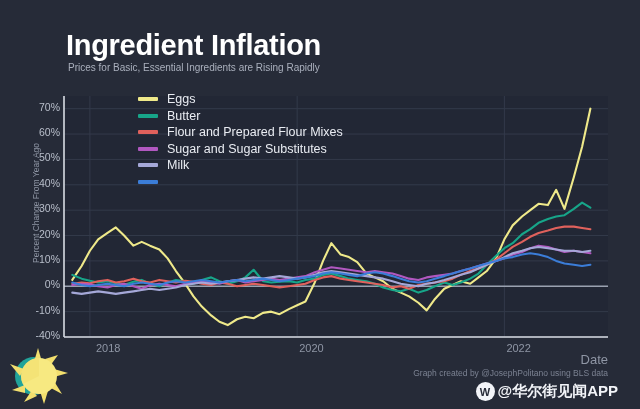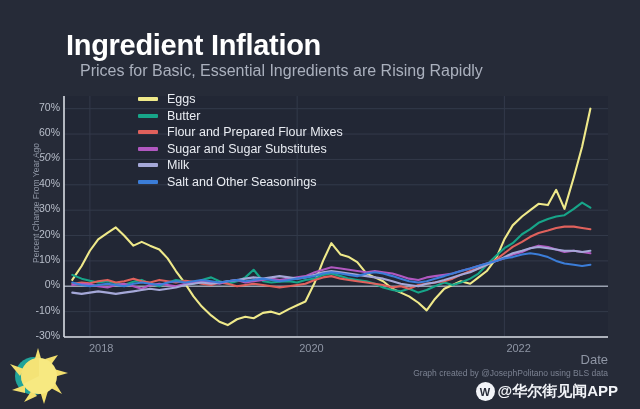--- a/index.html
+++ b/index.html
@@ -11,21 +11,21 @@
   }
   #stage{position:absolute;inset:0;}
 
   .title{
     position:absolute;left:66px;top:22px;
     font-size:29px;font-weight:bold;color:#ffffff;
     letter-spacing:-0.3px;white-space:nowrap;margin-top:7px;
   }
   .subtitle{
     position:absolute;left:68px;top:62px;
-    font-size:16px;color:#aab0bd;white-space:nowrap;margin-left:12px;
+    font-size:10px;color:#aab0bd;white-space:nowrap;
   }
 
   .plot-wrap{position:absolute;left:0;top:0;width:640px;height:409px;}
   svg.chart{position:absolute;left:0;top:0;}
 
   .legend{position:absolute;left:138px;top:91px;}
   .legend-title{
     font-size:11.5px;color:#9aa1b0;margin:0 0 7px 1px;white-space:nowrap;
   }
   .legend-row{display:flex;align-items:center;height:16.5px;}
@@ -100,32 +100,32 @@
         <path d="M72.29 292.61 L81.62 293.87 L89.90 292.61 L98.19 291.34 L107.52 292.61 L115.81 293.87 L124.10 292.61 L133.42 291.34 L141.71 290.07 L150.00 288.80 L159.33 290.07 L167.62 288.80 L175.91 287.53 L185.23 284.99 L193.52 283.73 L201.81 282.46 L211.14 283.73 L219.43 282.46 L227.72 281.19 L237.04 279.92 L245.33 278.65 L253.62 277.38 L262.95 278.65 L271.24 277.38 L279.53 276.12 L288.85 277.38 L297.14 278.65 L305.43 277.38 L314.76 274.85 L323.05 272.31 L331.34 271.04 L340.66 272.31 L348.95 273.58 L357.24 274.85 L366.57 276.12 L374.86 277.38 L383.15 278.65 L392.47 281.19 L400.76 283.73 L409.05 284.99 L418.38 286.26 L426.67 283.73 L434.96 282.46 L444.28 279.92 L452.57 277.38 L460.86 274.85 L470.19 272.31 L478.48 268.51 L486.77 264.70 L496.09 260.89 L504.38 257.09 L512.67 253.28 L522.00 250.75 L530.29 248.21 L538.58 246.94 L547.90 248.21 L556.19 249.48 L564.48 250.75 L573.81 250.75 L582.10 252.02 L590.38 250.75" fill="none" stroke="#a5a8d8" stroke-width="2.1" stroke-linejoin="round" stroke-linecap="round"></path>
         <path d="M72.29 282.46 L81.62 284.99 L89.90 286.26 L98.19 284.99 L107.52 283.73 L115.81 284.99 L124.10 286.26 L133.42 283.73 L141.71 282.46 L150.00 283.73 L159.33 284.99 L167.62 282.46 L175.91 281.19 L185.23 282.46 L193.52 281.19 L201.81 279.92 L211.14 281.19 L219.43 282.46 L227.72 281.19 L237.04 279.92 L245.33 281.19 L253.62 279.92 L262.95 278.65 L271.24 279.92 L279.53 281.19 L288.85 279.92 L297.14 278.65 L305.43 277.38 L314.76 276.12 L323.05 273.58 L331.34 272.31 L340.66 273.58 L348.95 274.85 L357.24 276.12 L366.57 273.58 L374.86 272.31 L383.15 273.58 L392.47 276.12 L400.76 278.65 L409.05 281.19 L418.38 282.46 L426.67 281.19 L434.96 278.65 L444.28 276.12 L452.57 273.58 L460.86 271.04 L470.19 268.51 L478.48 265.97 L486.77 263.43 L496.09 260.89 L504.38 258.36 L512.67 257.09 L522.00 254.55 L530.29 253.28 L538.58 254.55 L547.90 257.09 L556.19 260.89 L564.48 263.43 L573.81 264.70 L582.10 265.97 L590.38 264.70" fill="none" stroke="#3b7dd8" stroke-width="2.1" stroke-linejoin="round" stroke-linecap="round"></path>
         <line x1="64" x2="64" y1="96" y2="337" stroke="#d8dce4" stroke-width="1.6"></line>
         <line x1="64" x2="608" y1="337" y2="337" stroke="#d8dce4" stroke-width="1.6"></line>
       </svg>
   </div>
 
   <div class="ytick-holder" id="ytick-holder">
       <div class="ytick" style="top: 100.684px;">70%</div>
       <div class="ytick" style="top: 126.053px;">60%</div>
-      <div class="ytick" style="top: 151.421px; font-style: italic;">50%</div>
+      <div class="ytick" style="top: 151.421px;">50%</div>
       <div class="ytick" style="top: 176.789px;">40%</div>
       <div class="ytick" style="top: 202.158px;">30%</div>
       <div class="ytick" style="top: 227.526px;">20%</div>
       <div class="ytick" style="top: 252.895px;">10%</div>
       <div class="ytick" style="top: 278.263px;">0%</div>
       <div class="ytick" style="top: 303.632px;">-10%</div>
-      <div class="ytick" style="top: 329px;">-30%</div>
+      <div class="ytick" style="top: 329px;">-40%</div>
     </div>
   <div class="ylabel">Percent Change From Year Ago</div>
   <div id="xtick-holder">
-      <div class="xtick" style="left: 89px; top: 342px;">2018</div>
+      <div class="xtick" style="left: 96px; top: 342px;">2018</div>
       <div class="xtick" style="left: 299.143px; top: 342px;">2020</div>
       <div class="xtick" style="left: 506.381px; top: 342px;">2022</div>
     </div>
   <div class="xaxis-label">Date</div>
 
   <div class="legend">
     <div id="legend-rows">
         <div class="legend-row">
           <span class="legend-swatch" style="background: rgb(239, 233, 138);"></span>
           <span class="legend-label">Eggs</span>
@@ -141,21 +141,20 @@
         <div class="legend-row">
           <span class="legend-swatch" style="background: rgb(177, 88, 192);"></span>
           <span class="legend-label">Sugar and Sugar Substitutes</span>
         </div>
         <div class="legend-row">
           <span class="legend-swatch" style="background: rgb(165, 168, 216);"></span>
           <span class="legend-label">Milk</span>
         </div>
         <div class="legend-row">
           <span class="legend-swatch" style="background: rgb(59, 125, 216);"></span>
-          <span class="legend-label">Salt and Other Seasonings</span>
         </div>
       </div>
   </div>
 
   <div class="credit">Graph created by @JosephPolitano using BLS data</div>
   <div class="watermark">
     <span class="weibo-icon">W</span>
     <span>@华尔街见闻APP</span>
   </div>
 

